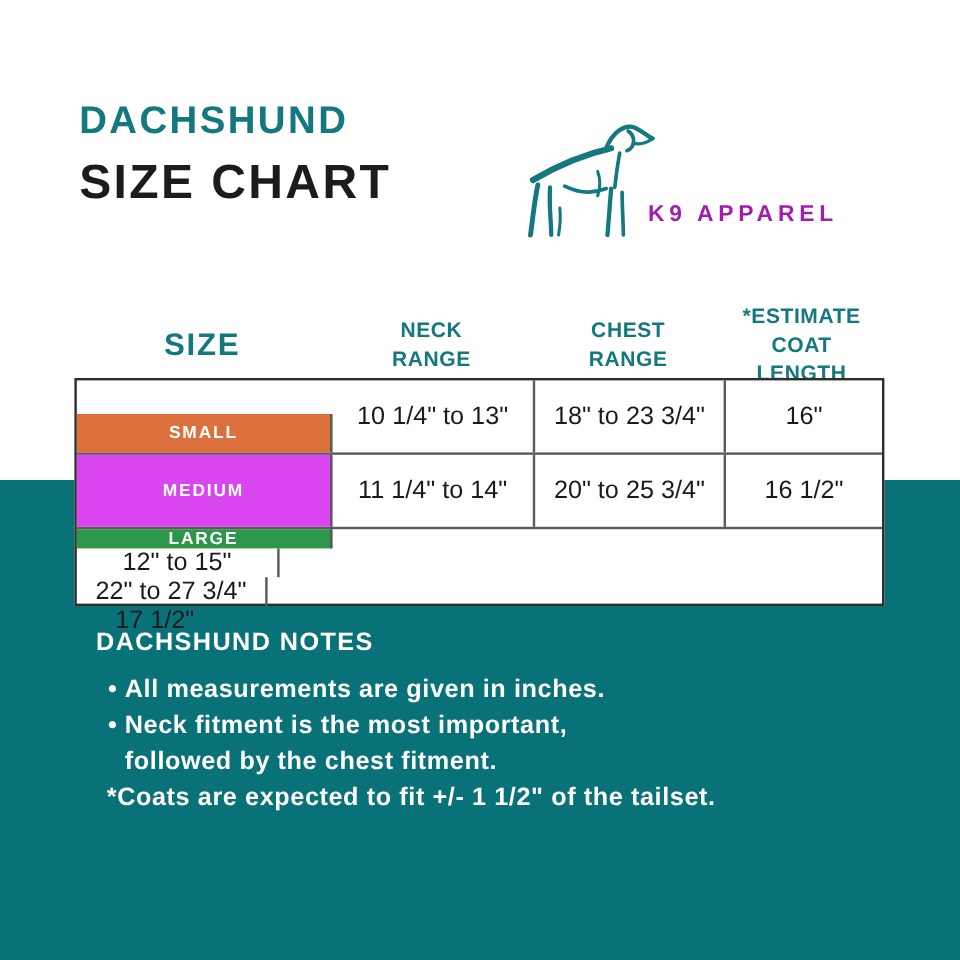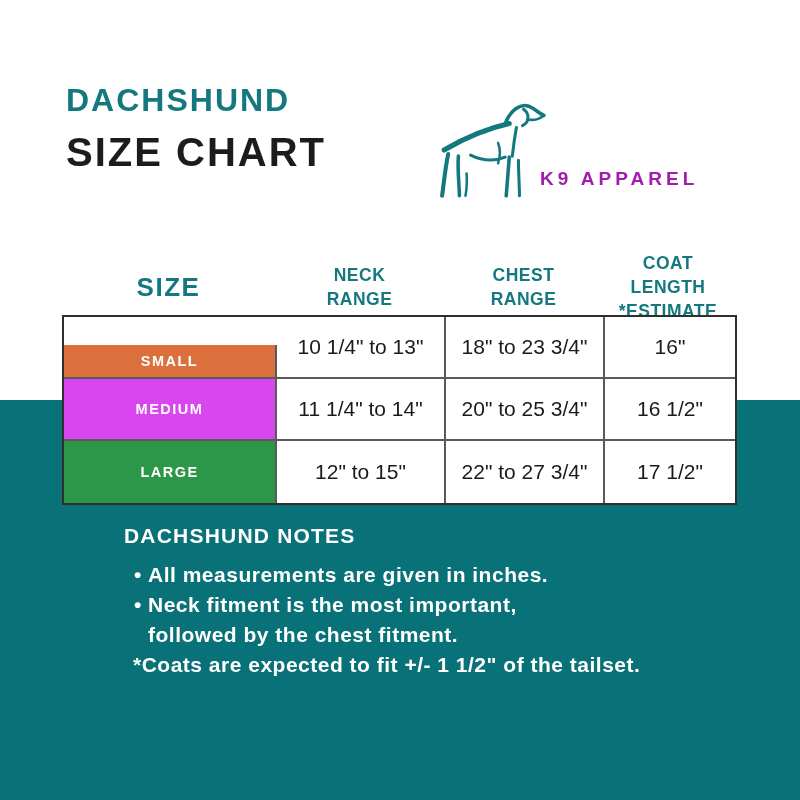--- a/index.html
+++ b/index.html
@@ -27,31 +27,31 @@
   .hcol.c0 { width:213px; font-size:26px; letter-spacing:1.5px; }
   .hcol.c1 { width:169px; }
   .hcol.c2 { width:159px; }
   .hcol.c3 { width:130px; }
   .hcol .hl { font-size:17.5px; letter-spacing:0.5px; line-height:24px; }
 
   
   .size-table { position:absolute; left:62px; top:315px; width:675px; height:190px;
                 border:2px solid #2e2e2e; background:#ffffff; }
   .trow { display:flex; height:62px; border-bottom:2px solid #5a5a5a; }
-  .trow:last-child { border-bottom:none; }
+  .trow:last-child { border-bottom:none;flex-direction:column; }
   .cell { display:flex; align-items:center; justify-content:center; border-right:2px solid #5a5a5a; }
   .cell:last-child { border-right:none; }
   .cell.c0 { width:213px; color:#ffffff; font-weight:bold; font-size:14.5px; letter-spacing:1.5px; }
   .cell.c1 { width:169px; }
   .cell.c2 { width:159px; }
   .cell.c3 { width:130px; }
   .cell.data { font-size:21px; color:#1a1a1a; }
 
   
-  .notes { position:absolute; left:80px; top:524px; width:660px; color:#ffffff;margin-left:44px; }
+  .notes { position:absolute; left:80px; top:524px; width:660px; color:#ffffff; }
   .notes-heading { font-size:21px; font-weight:bold; letter-spacing:1.2px; line-height:24px; margin-bottom:12px; }
   .note-line { font-size:21px; font-weight:bold; letter-spacing:0.5px; line-height:30px; display:flex; }
   .note-line .bullet { width:14px; margin-left:10px; flex:none; }
   .note-cont { padding-left:24px; }
   .note-foot { padding-left:9px; }
 </style>
 </head>
 <body>
 
 <div class="canvas">
@@ -83,22 +83,22 @@
     <div class="hcol c0" style="color: rgb(20, 120, 127);">SIZE</div>
     <div class="hcol c1" style="color: rgb(20, 120, 127);">
       <span class="hl">NECK</span>
       <span class="hl">RANGE</span>
     </div>
     <div class="hcol c2" style="color: rgb(20, 120, 127);">
       <span class="hl">CHEST</span>
       <span class="hl">RANGE</span>
     </div>
     <div class="hcol c3" style="color: rgb(20, 120, 127);">
+      <span class="hl">*ESTIMATE</span>
       <span class="hl">COAT LENGTH</span>
-      <span class="hl">*ESTIMATE</span>
     </div>
   </div>
 
   <div class="size-table">
     <div class="trow">
       <div class="cell c0" style="background: rgb(219, 112, 60); margin-top: 28px;">SMALL</div>
       <div class="cell c1 data">10 1/4" to 13"</div>
       <div class="cell c2 data">18" to 23 3/4"</div>
       <div class="cell c3 data">16"</div>
     </div>

